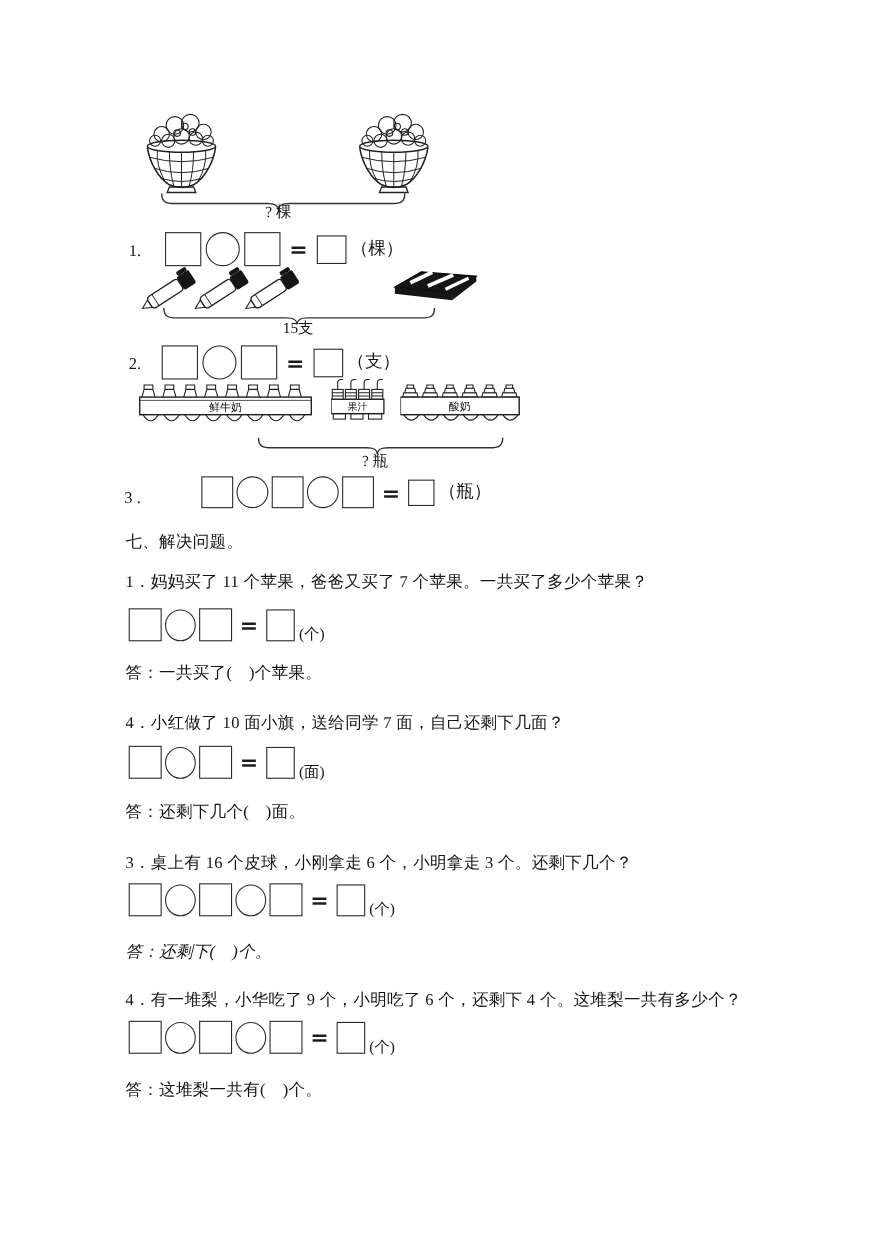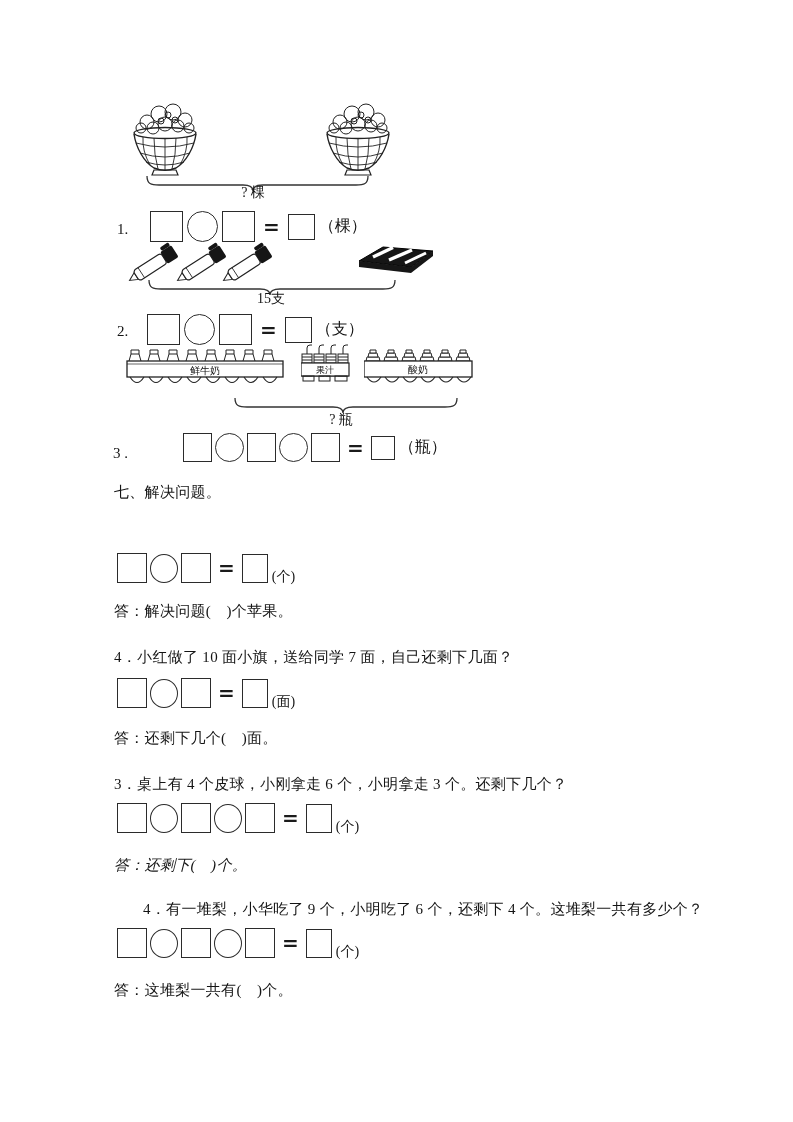--- a/index.html
+++ b/index.html
@@ -217,61 +217,62 @@
         <span class="s-circle"></span>
         <span class="s-box"></span>
         <span class="s-eq">=</span>
         <span class="s-ans"></span>
       </span>
     <span class="eq-unit">（瓶）</span>
   </div>
 
   <div class="t" style="left:114px;top:483px;">七、解决问题。</div>
 
+  <div class="t" style="left:114px;top:520px;">1．妈妈买了 11 个苹果，爸爸又买了 7 个苹果。一共买了多少个苹果？</div>
   <div class="eq-row eq-main" style="left:117px;top:553px;">
     <span class="shapes-slot">
         <span class="s-box"></span>
         <span class="s-circle"></span>
         <span class="s-box"></span>
         <span class="s-eq">=</span>
         <span class="s-ans"></span>
       </span>
     <span class="eq-unit">(个)</span>
   </div>
-  <div class="t" style="left:114px;top:602px;">答：解决问题(　)个苹果。</div>
+  <div class="t" style="left:114px;top:602px;">答：一共买了(　)个苹果。</div>
 
   <div class="t" style="left:114px;top:648px;">4．小红做了 10 面小旗，送给同学 7 面，自己还剩下几面？</div>
   <div class="eq-row eq-main" style="left:117px;top:678px;">
     <span class="shapes-slot">
         <span class="s-box"></span>
         <span class="s-circle"></span>
         <span class="s-box"></span>
         <span class="s-eq">=</span>
         <span class="s-ans"></span>
       </span>
     <span class="eq-unit">(面)</span>
   </div>
   <div class="t" style="left:114px;top:729px;">答：还剩下几个(　)面。</div>
 
-  <div class="t" style="left:114px;top:775px;">3．桌上有 4 个皮球，小刚拿走 6 个，小明拿走 3 个。还剩下几个？</div>
+  <div class="t" style="left:114px;top:775px;">3．桌上有 16 个皮球，小刚拿走 6 个，小明拿走 3 个。还剩下几个？</div>
   <div class="eq-row eq-main" style="left:117px;top:803px;">
     <span class="shapes-slot">
         <span class="s-box"></span>
         <span class="s-circle"></span>
         <span class="s-box"></span>
         <span class="s-circle"></span>
         <span class="s-box"></span>
         <span class="s-eq">=</span>
         <span class="s-ans"></span>
       </span>
     <span class="eq-unit">(个)</span>
   </div>
   <div class="t" style="left:114px;top:856px;font-style:italic;">答：还剩下(　)个。</div>
 
-  <div class="t" style="left:114px;top:900px;margin-left:29px;">4．有一堆梨，小华吃了 9 个，小明吃了 6 个，还剩下 4 个。这堆梨一共有多少个？</div>
+  <div class="t" style="left:114px;top:900px;">4．有一堆梨，小华吃了 9 个，小明吃了 6 个，还剩下 4 个。这堆梨一共有多少个？</div>
   <div class="eq-row eq-main" style="left:117px;top:928px;">
     <span class="shapes-slot">
         <span class="s-box"></span>
         <span class="s-circle"></span>
         <span class="s-box"></span>
         <span class="s-circle"></span>
         <span class="s-box"></span>
         <span class="s-eq">=</span>
         <span class="s-ans"></span>
       </span>

